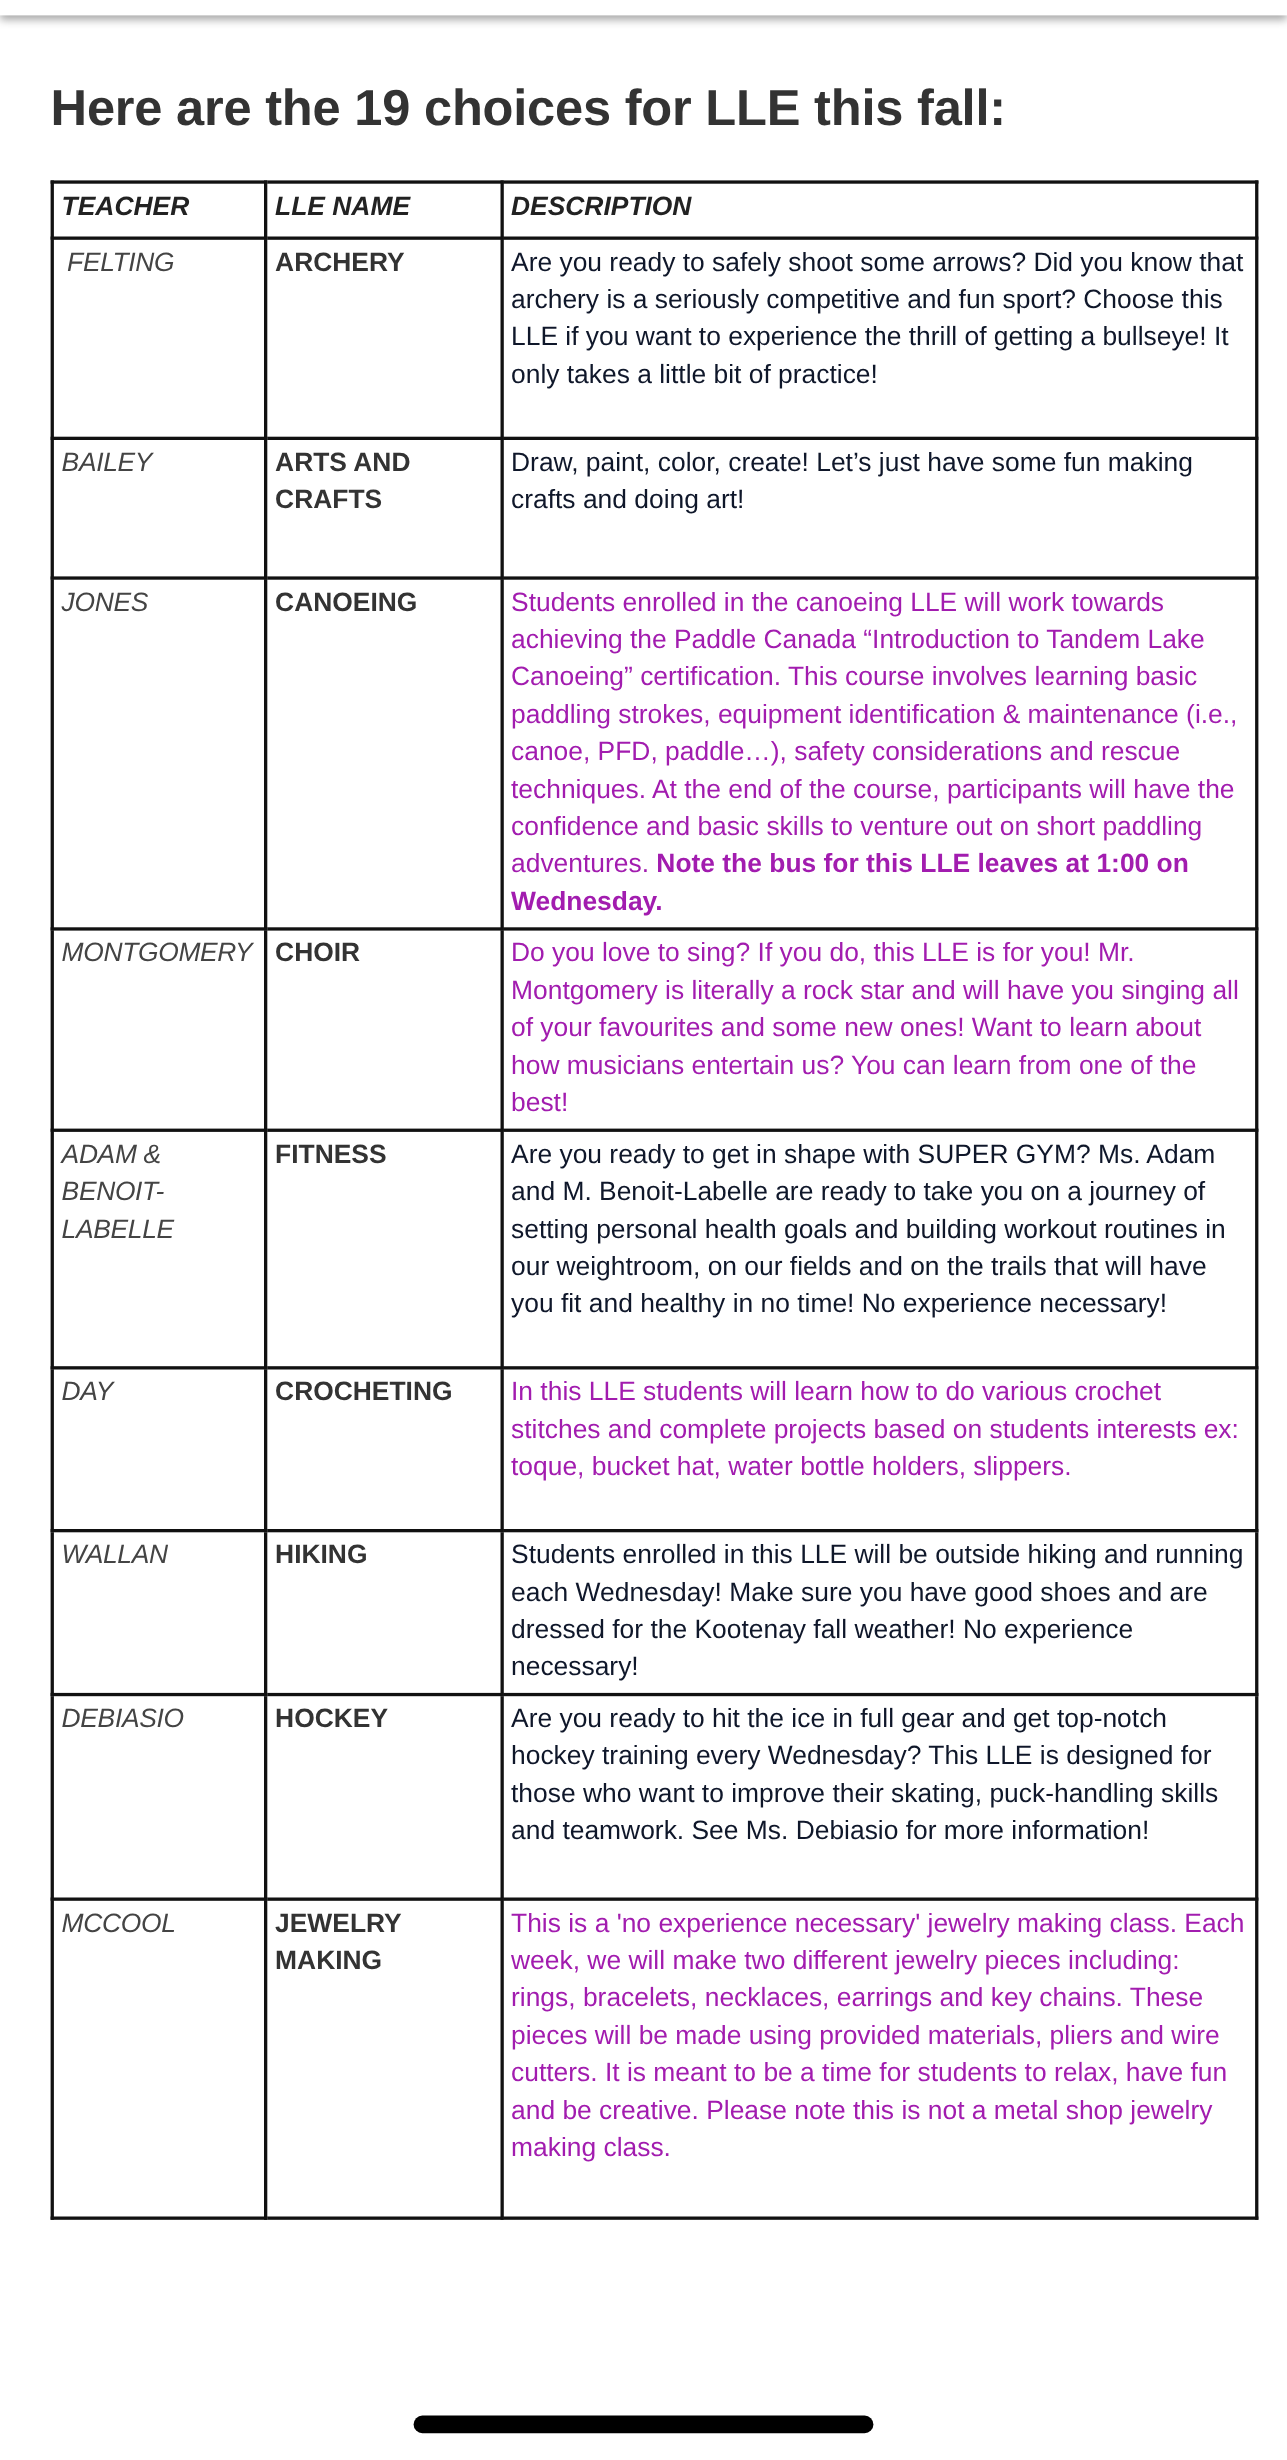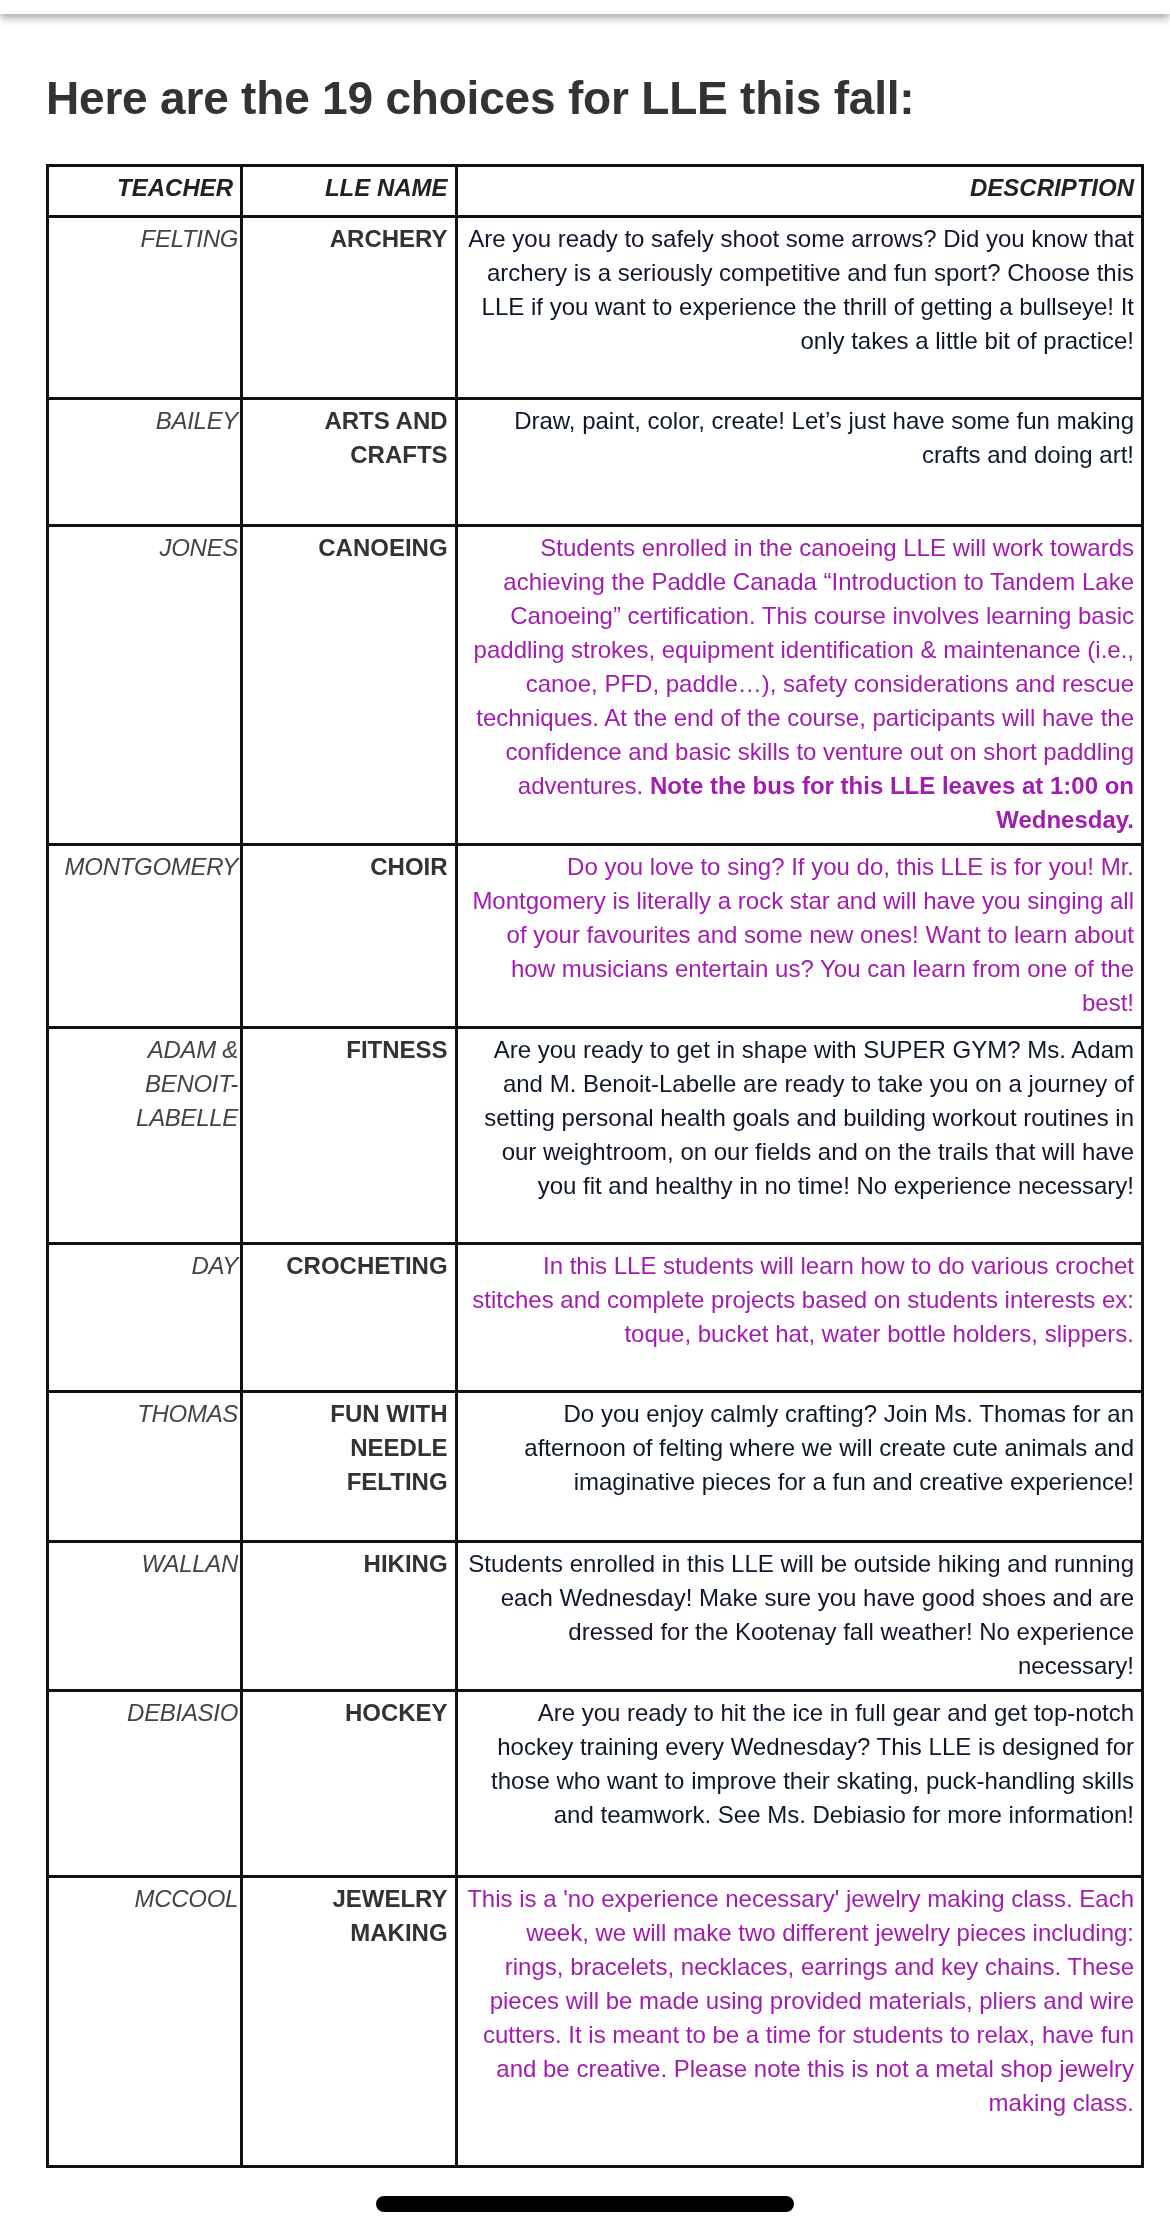--- a/index.html
+++ b/index.html
@@ -37,21 +37,21 @@
       position: absolute;
       left: 46px;
       top: 164px;
       width: 1098px;
       border-collapse: collapse;
       table-layout: fixed;
     }
     .lle-table td, .lle-table th {
       border: 3px solid #111111;
       vertical-align: top;
-      text-align: right;
+      text-align: left;
       padding: 4px 7px 6px 7px;
       font-size: 24px;
       line-height: 34px;
     }
     .col-teacher { width: 190px; }
     .col-name { width: 210px; }
     .col-desc { width: 672px; }
     .lle-table th {
       font-weight: 700;
       color: #222222;
@@ -128,25 +128,20 @@
     <tr style="height:216px">
       <td class="teacher">ADAM &amp; BENOIT-LABELLE</td>
       <td class="lle-name">FITNESS</td>
       <td class="desc dark">Are you ready to get in shape with SUPER GYM?  Ms. Adam and M. Benoit-Labelle are ready to take you on a journey of setting personal health goals and building workout routines in our weightroom, on our fields and on the trails that will have you fit and healthy in no time!  No experience necessary!</td>
     </tr>
     <tr style="height:148px">
       <td class="teacher">DAY</td>
       <td class="lle-name">CROCHETING</td>
       <td class="desc">In this LLE students will learn how to do various crochet stitches and complete projects based on students interests ex: toque, bucket hat, water bottle holders, slippers.</td>
     </tr>
-    <tr style="height:150px">
-      <td class="teacher">THOMAS</td>
-      <td class="lle-name">FUN WITH NEEDLE FELTING</td>
-      <td class="desc dark">Do you enjoy calmly crafting? Join Ms. Thomas for an afternoon of felting where we will create cute animals and imaginative pieces for a fun and creative experience!</td>
-    </tr>
     <tr style="height:149px">
       <td class="teacher">WALLAN</td>
       <td class="lle-name">HIKING</td>
       <td class="desc dark">Students enrolled in this LLE will be outside hiking and running each Wednesday!  Make sure you have good shoes and are dressed for the Kootenay fall weather!  No experience necessary!</td>
     </tr>
     <tr style="height:186px">
       <td class="teacher">DEBIASIO</td>
       <td class="lle-name">HOCKEY</td>
       <td class="desc dark">Are you ready to hit the ice in full gear and get top-notch hockey training every Wednesday? This LLE is designed for those who want to improve their skating, puck-handling skills and teamwork.  See Ms. Debiasio for more information!</td>
     </tr>

